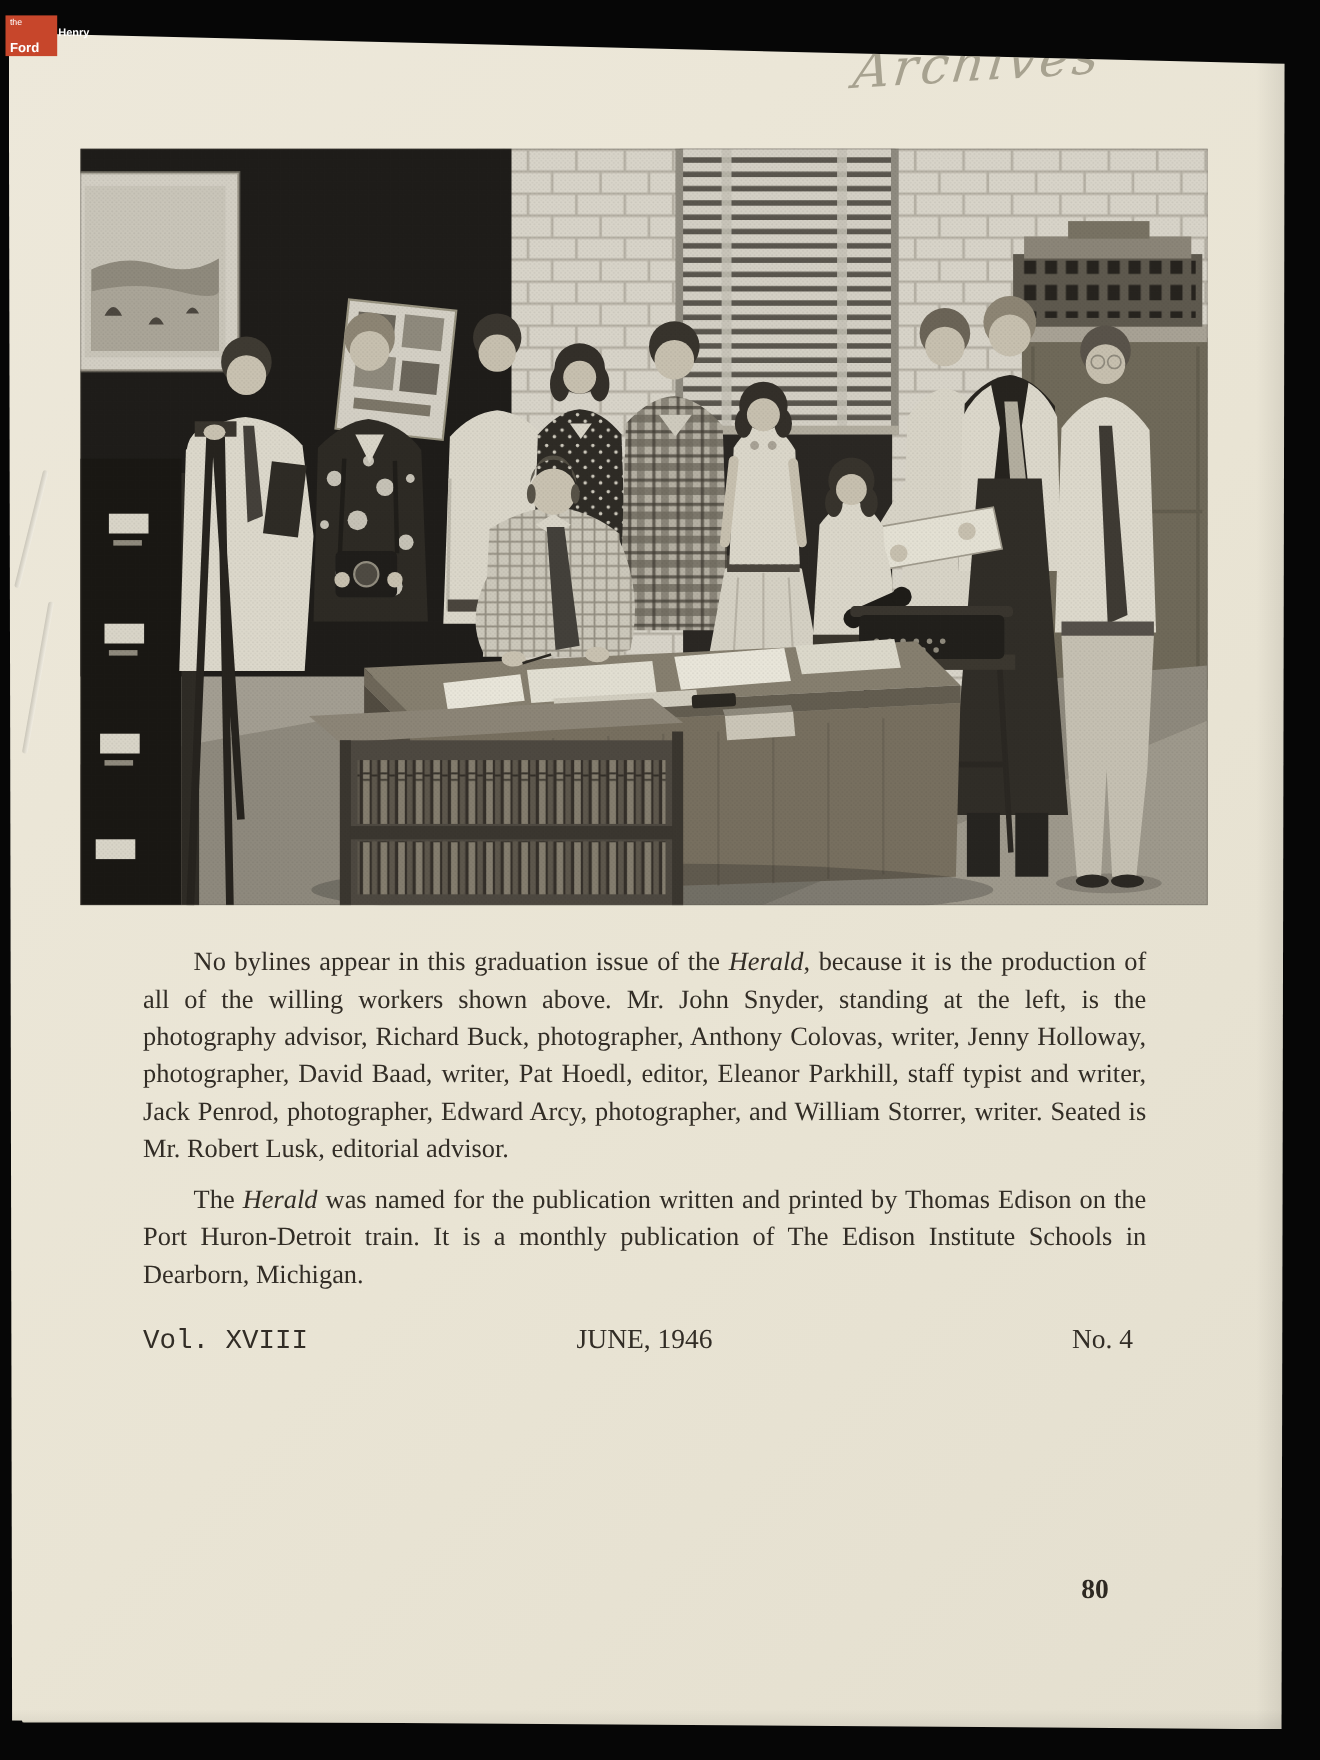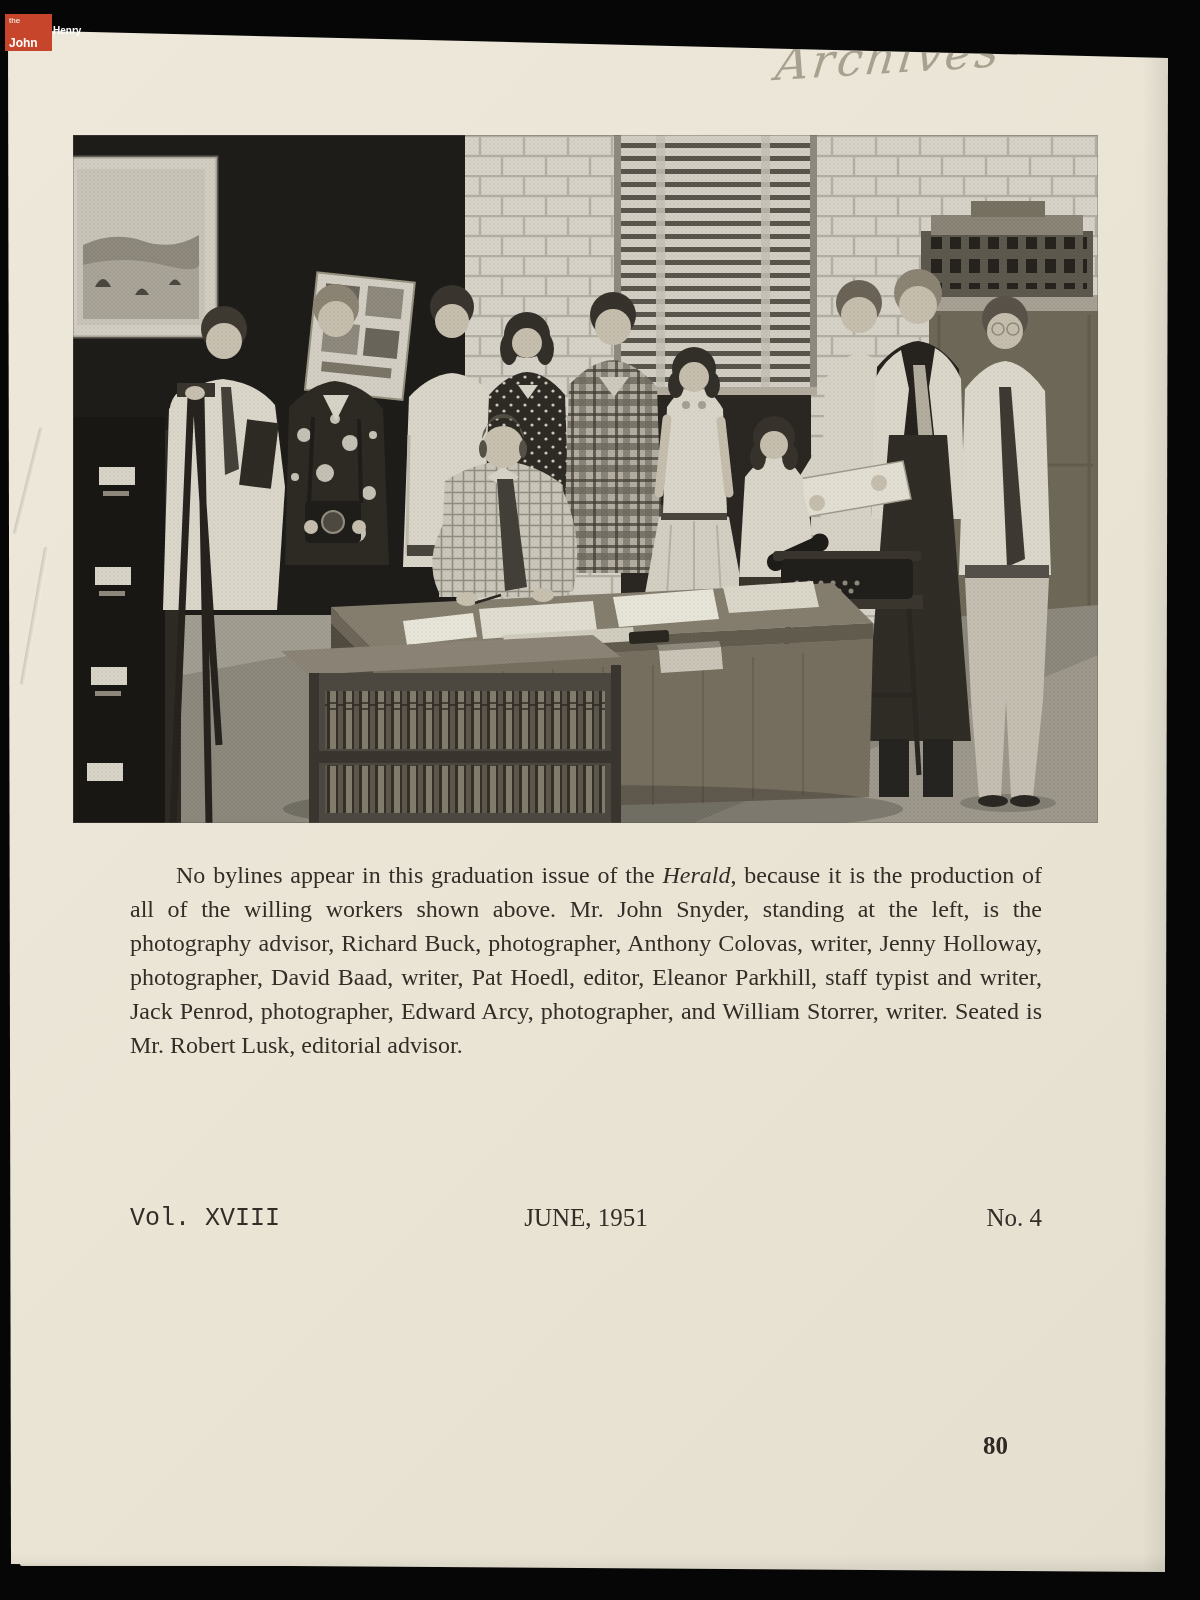--- a/index.html
+++ b/index.html
@@ -42,21 +42,21 @@
   }
   .text-block p{margin:0;text-indent:46px;}
   .text-block p + p{margin-top:12px;}
   .text-block .em{font-style:italic;}
   .masthead{
     position:absolute;left:122px;top:1178px;width:912px;height:34px;
     font-size:25px;color:#322d26;
   }
   .masthead .m-left{position:absolute;left:0;top:0;font-family:Liberation Mono, monospace;}
   .masthead .m-center{position:absolute;left:0;right:0;top:0;text-align:center;}
-  .masthead .m-right{position:absolute;right:0;top:0;}
+  .masthead .m-right{position:absolute;right:12px;top:0;}
   .page-num{
     position:absolute;left:122px;top:1406px;width:912px;
     text-align:right;padding-right:34px;box-sizing:border-box;
     font-size:25px;font-weight:bold;color:#2e2922;
   }
   .logo{
     position:absolute;left:5px;top:14px;width:47px;height:37px;z-index:5;
     background:#c7462b;color:#fff;
     font-family:"Liberation Sans", sans-serif;line-height:1;
     padding:3px 0 0 3px;box-sizing:border-box;
@@ -382,31 +382,32 @@
         <rect x="538" y="530" width="10" height="158" fill="#3a362f"></rect>
       </g>
 
       <rect width="1025" height="688" fill="url(#dots)"></rect>
       <rect x="0.5" y="0.5" width="1024" height="687" fill="none" stroke="#5f5a50" opacity=".35"></rect>
     </svg>
   </figure>
 
   <div class="text-block">
     <p><span>No bylines appear in this graduation issue of the </span><span class="em">Herald</span><span>, because it is the production of all of the willing workers shown above.  Mr. John Snyder, standing at the left, is the photography advisor, Richard Buck, photographer, Anthony Colovas, writer, Jenny Holloway, photographer, David Baad, writer, Pat Hoedl, editor, Eleanor Parkhill, staff typist and writer, Jack Penrod, photographer, Edward Arcy, photographer, and William Storrer, writer.  Seated is Mr. Robert Lusk, editorial advisor.</span></p>
+    <p><span>The </span><span class="em">Herald</span><span> was named for the publication written and printed by Thomas Edison on the Port Huron-Detroit train.  It is a monthly publication of The Edison Institute Schools in Dearborn, Michigan.</span></p>
   </div>
 
   <div class="masthead">
     <span class="m-left">Vol. XVIII</span>
-    <span class="m-center">JUNE, 1951</span>
+    <span class="m-center">JUNE, 1946</span>
     <span class="m-right">No. 4</span>
   </div>
 
   <div class="page-num">80</div>
 
   <div class="edge-shade-r"></div>
   <div class="edge-shade-b"></div>
 </div>
 
 <div class="logo">
   <span class="l-the">the</span>
   <span class="l-henry">Henry</span>
-  <span class="l-ford">John</span>
+  <span class="l-ford">Ford</span>
 </div>
 
 </body></html>

